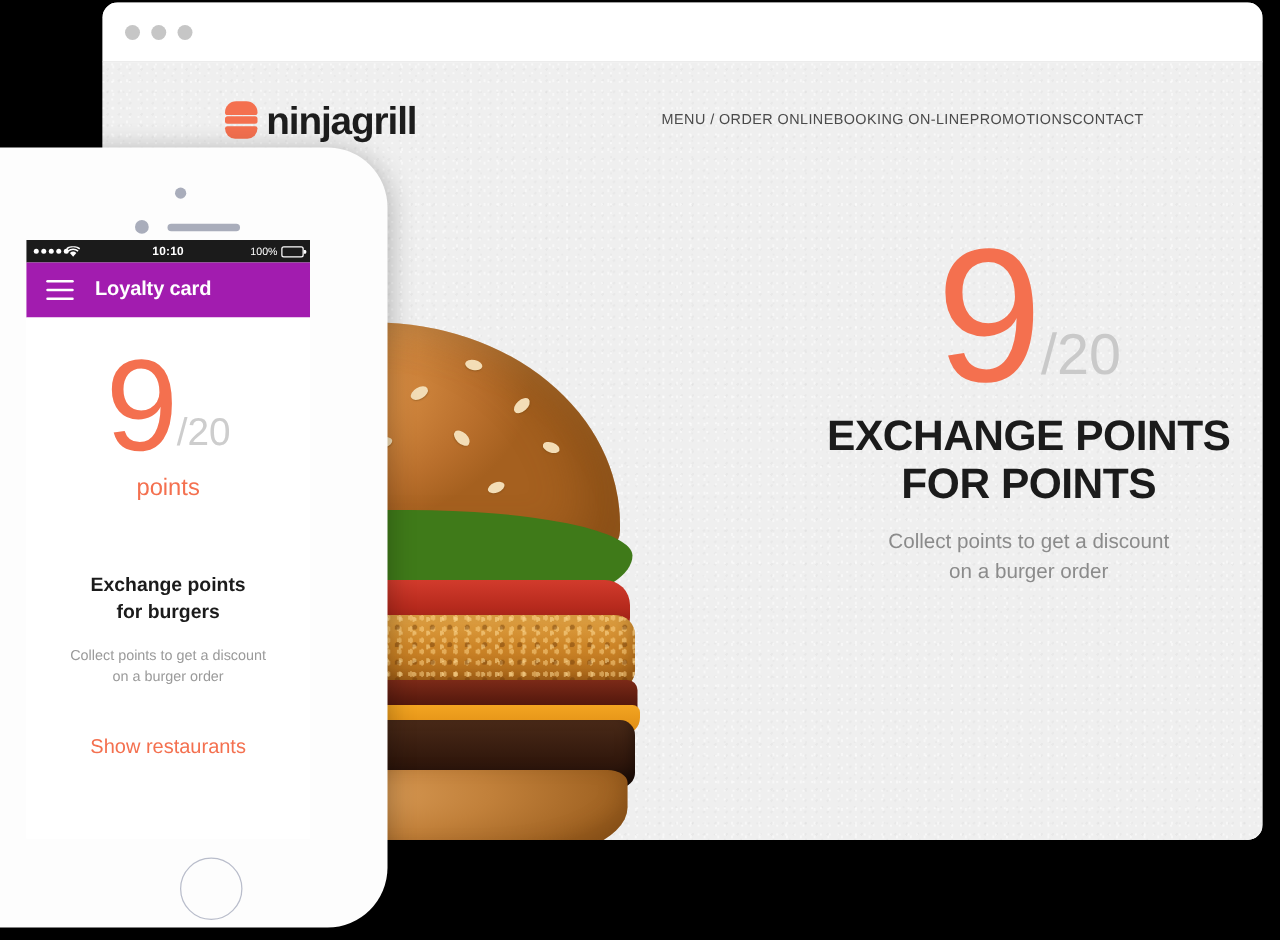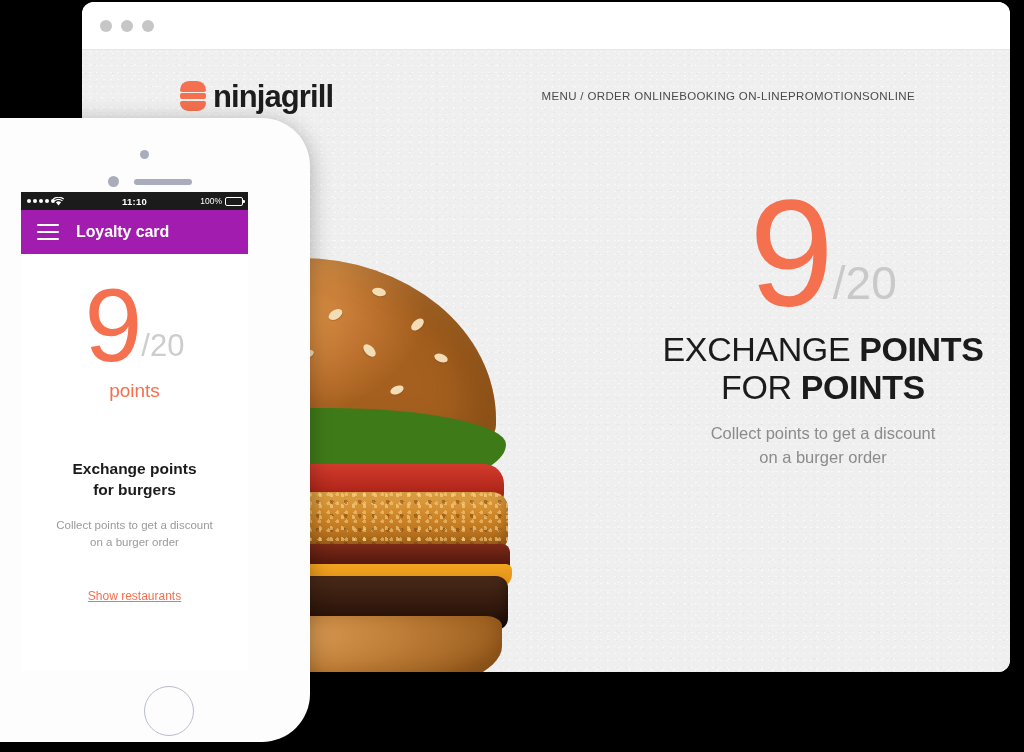--- a/index.html
+++ b/index.html
@@ -305,21 +305,21 @@
     line-height: 1;
     margin-bottom: 12px;
     margin-left: 2px;
   }
   .headline {
     font-size: 34px;
     color: #1b1b1b;
     letter-spacing: -0.4px;
     line-height: 1.13;
   }
-  .headline .lt { font-weight: 400; }
+  .headline .lt { font-weight: 700; }
   .headline .bd { font-weight: bold; }
   #desk-sub {
     margin-top: 16px;
     font-size: 16.5px;
     color: #8b8b8b;
     line-height: 1.42;
     font-weight: 400;
   }
 
   
@@ -470,23 +470,22 @@
     line-height: 1.32;
   }
   #ph-sub {
     margin-top: 17px;
     font-size: 11.5px;
     color: #9a9a9a;
     line-height: 1.46;
   }
   #ph-link {
     margin-top: 38px;
-    font-size: 12px;
+    font-size: 16px;
     color: #f4704f;
-    text-decoration: underline;
     cursor: pointer;
     display: inline-block;
   }
 </style>
 </head>
 <body>
 
 <div id="stage">
 
   <div id="browser-window">
@@ -509,21 +508,21 @@
               <i class="b-mid"></i>
               <i class="b-bot"></i>
           </span>
           <span id="brand-name">ninjagrill</span>
         </div>
 
         <nav id="site-nav">
           <a class="nav-link">MENU / ORDER ONLINE</a>
           <a class="nav-link">BOOKING ON-LINE</a>
           <a class="nav-link">PROMOTIONS</a>
-          <a class="nav-link">ONLINE</a>
+          <a class="nav-link">CONTACT</a>
         </nav>
       </div>
 
       <div id="burger-photo">
         <div id="burger-art">
           <div class="layer bun-top">
 
             <span class="seed" style="left:182px; top:20px;  width:16px; height:9px;  transform:rotate(38deg)"></span>
             <span class="seed" style="left:224px; top:52px;  width:15px; height:9px;  transform:rotate(-30deg)"></span>
             <span class="seed" style="left:268px; top:30px;  width:14px; height:8px;  transform:rotate(12deg)"></span>
@@ -583,21 +582,21 @@
             <span></span>
             <span></span>
         </span>
         <span id="wifi-icon">
           <svg width="11" height="9" viewBox="0 0 11 9">
             <path d="M5.5 8.4 L2.9 5.3 a4.2 4.2 0 0 1 5.2 0 Z" fill="#ffffff"></path>
             <path d="M1.5 3.9 a6.4 6.4 0 0 1 8 0" stroke="#ffffff" stroke-width="1.2" fill="none"></path>
             <path d="M0.2 2.1 a8.6 8.6 0 0 1 10.6 0" stroke="#ffffff" stroke-width="1.2" fill="none"></path>
           </svg>
         </span>
-        <span id="status-time">11:10</span>
+        <span id="status-time">10:10</span>
         <span id="battery-wrap">
           <span id="battery-pct">100%</span>
           <span id="battery-icon">
             <span id="battery-fill"></span>
           </span>
         </span>
       </div>
 
       <div id="app-bar">
         <span id="hamburger">

